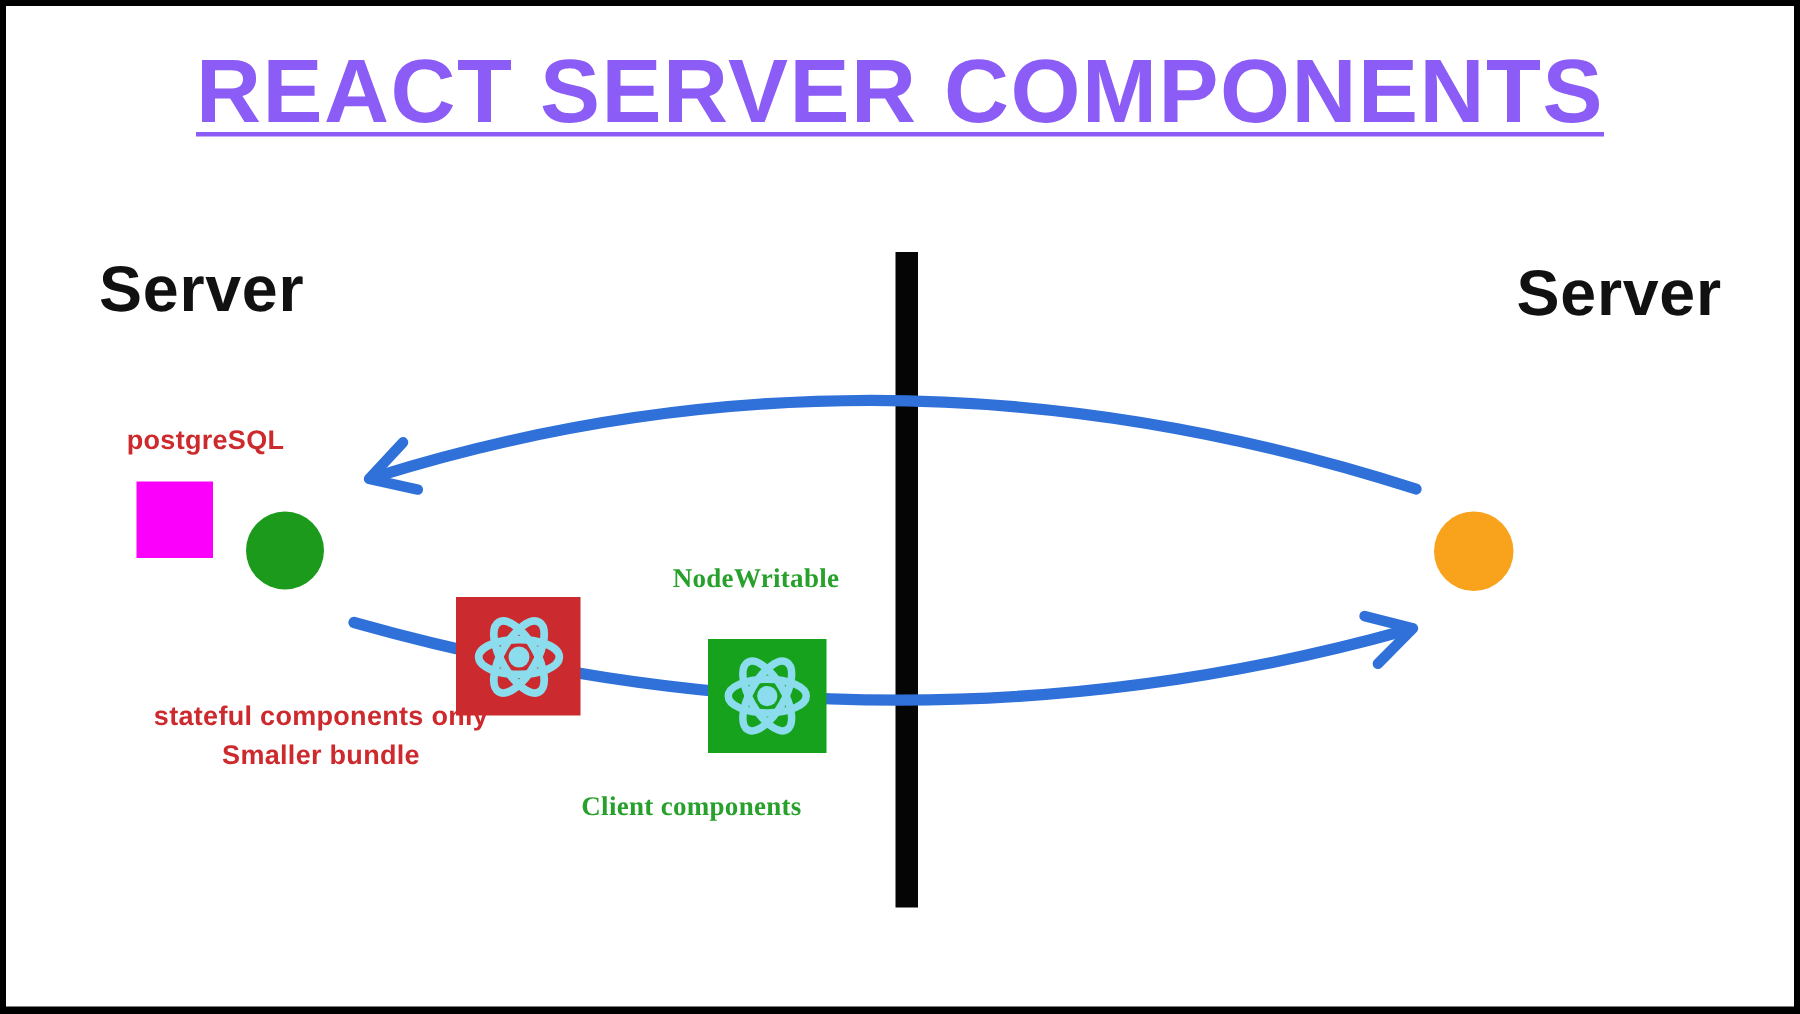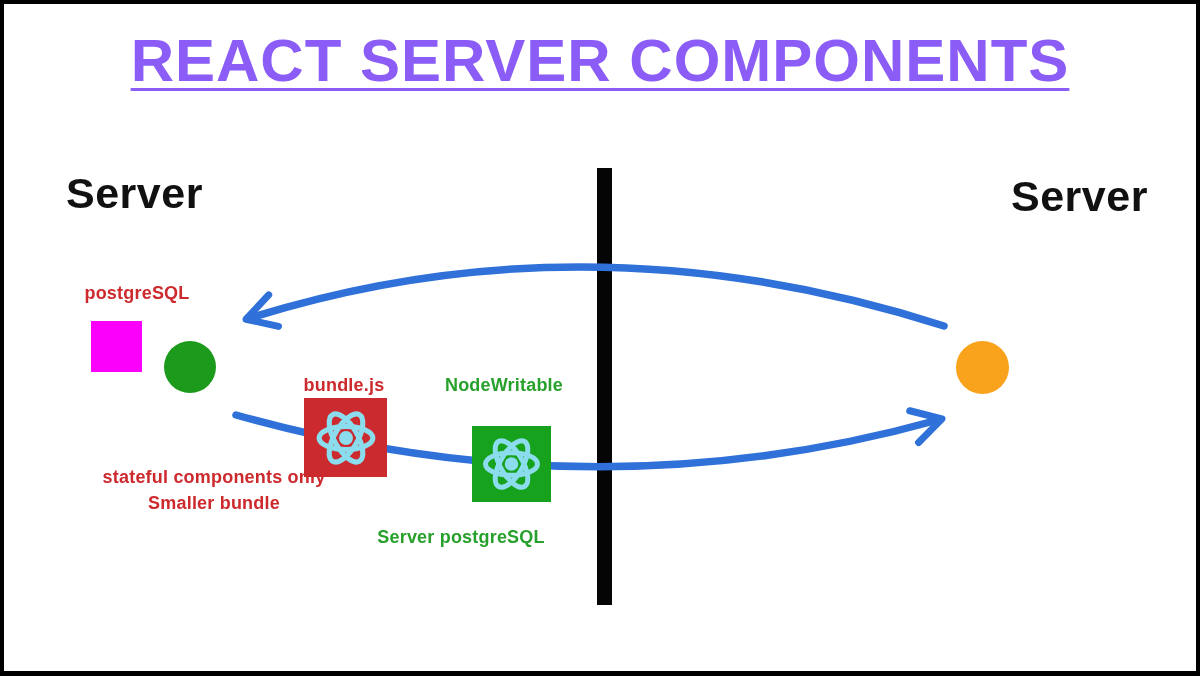--- a/index.html
+++ b/index.html
@@ -59,21 +59,21 @@
 
   .annot {
     position: absolute;
     text-align: center;
     font-size: 18px;
     font-weight: 600;
     line-height: 26px;
     letter-spacing: 0.2px;
   }
   .annot.red   { color: #cd2a2e; }
-  .annot.green { color: #28a12c; }
+  .annot.green { color: #28a12c; font-family: Liberation Serif, serif; }
 
   .annot.postgresql        { left: 38px;  top: 276px; width: 190px; }
   .annot.bundlejs          { left: 255px; top: 368px; width: 170px; }
   .annot.nodewritable      { left: 405px; top: 368px; width: 190px; }
   .annot.smaller-bundle    { left: 45px;  top: 460px; width: 330px; }
   .annot.server-components { left: 332px; top: 520px; width: 250px; }
 
   .shape { position: absolute; }
   .sq-magenta {
     left: 87px; top: 317px; width: 51px; height: 51px;
@@ -124,21 +124,20 @@
     </defs>
     <path class="curve" d="M 940 322 Q 585 208 246 314" marker-end="url(#arrowhead)"></path>
     <path class="curve" d="M 232 411 Q 590 512 934 416" marker-end="url(#arrowhead)"></path>
   </svg>
 
   <div class="annot red postgresql">postgreSQL</div>
   <div class="shape sq-magenta"></div>
   <div class="shape circ-green"></div>
   <div class="shape circ-orange"></div>
 
-  <div class="annot red bundlejs">bundle.js</div>
 
   <div class="shape react-box red">
     <svg class="react-logo" viewBox="-12 -12 24 24" width="66" height="62">
       <circle r="2.7" fill="#8bdcec"></circle>
       <g stroke="#8bdcec" stroke-width="2" fill="none">
         <ellipse rx="10.4" ry="4.5"></ellipse>
         <ellipse rx="10.4" ry="4.5" transform="rotate(60)"></ellipse>
         <ellipse rx="10.4" ry="4.5" transform="rotate(120)"></ellipse>
       </g>
     </svg>
@@ -158,16 +157,16 @@
       </g>
     </svg>
   </div>
 
   <div class="annot red smaller-bundle">
     <div>stateful components only</div>
     <div>Smaller bundle</div>
   </div>
 
   <div class="annot green server-components">
-    <div>Server postgreSQL</div>
+    <div>Client components</div>
   </div>
 
 </div>
 
 </body></html>

